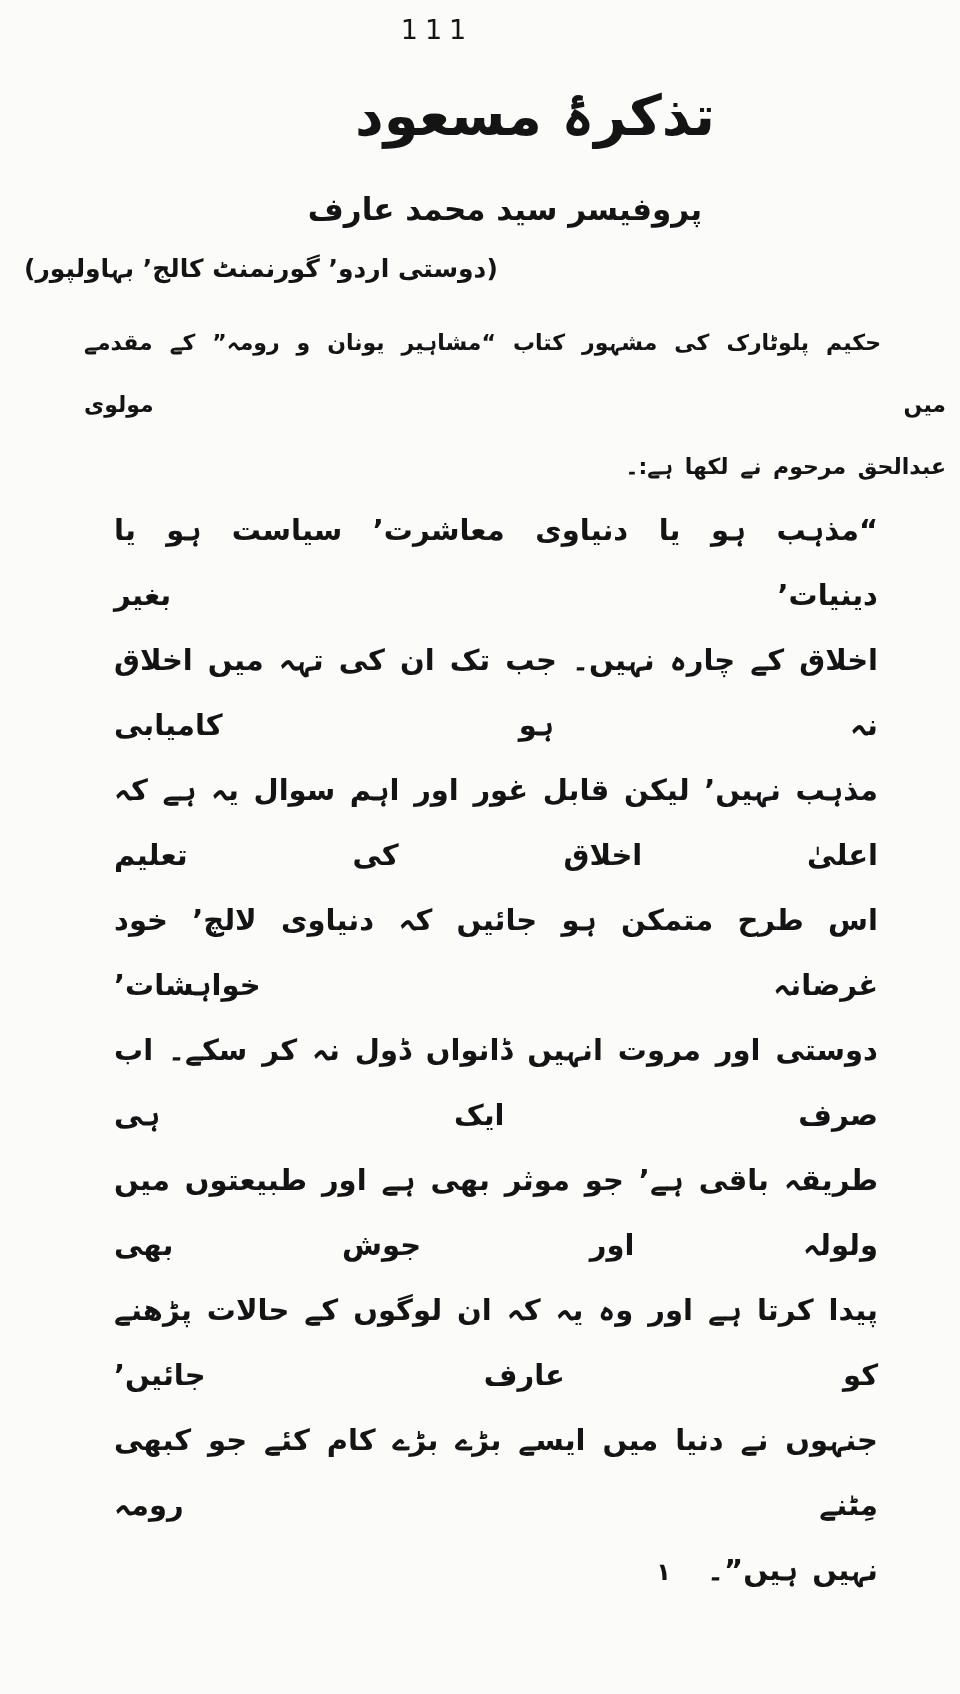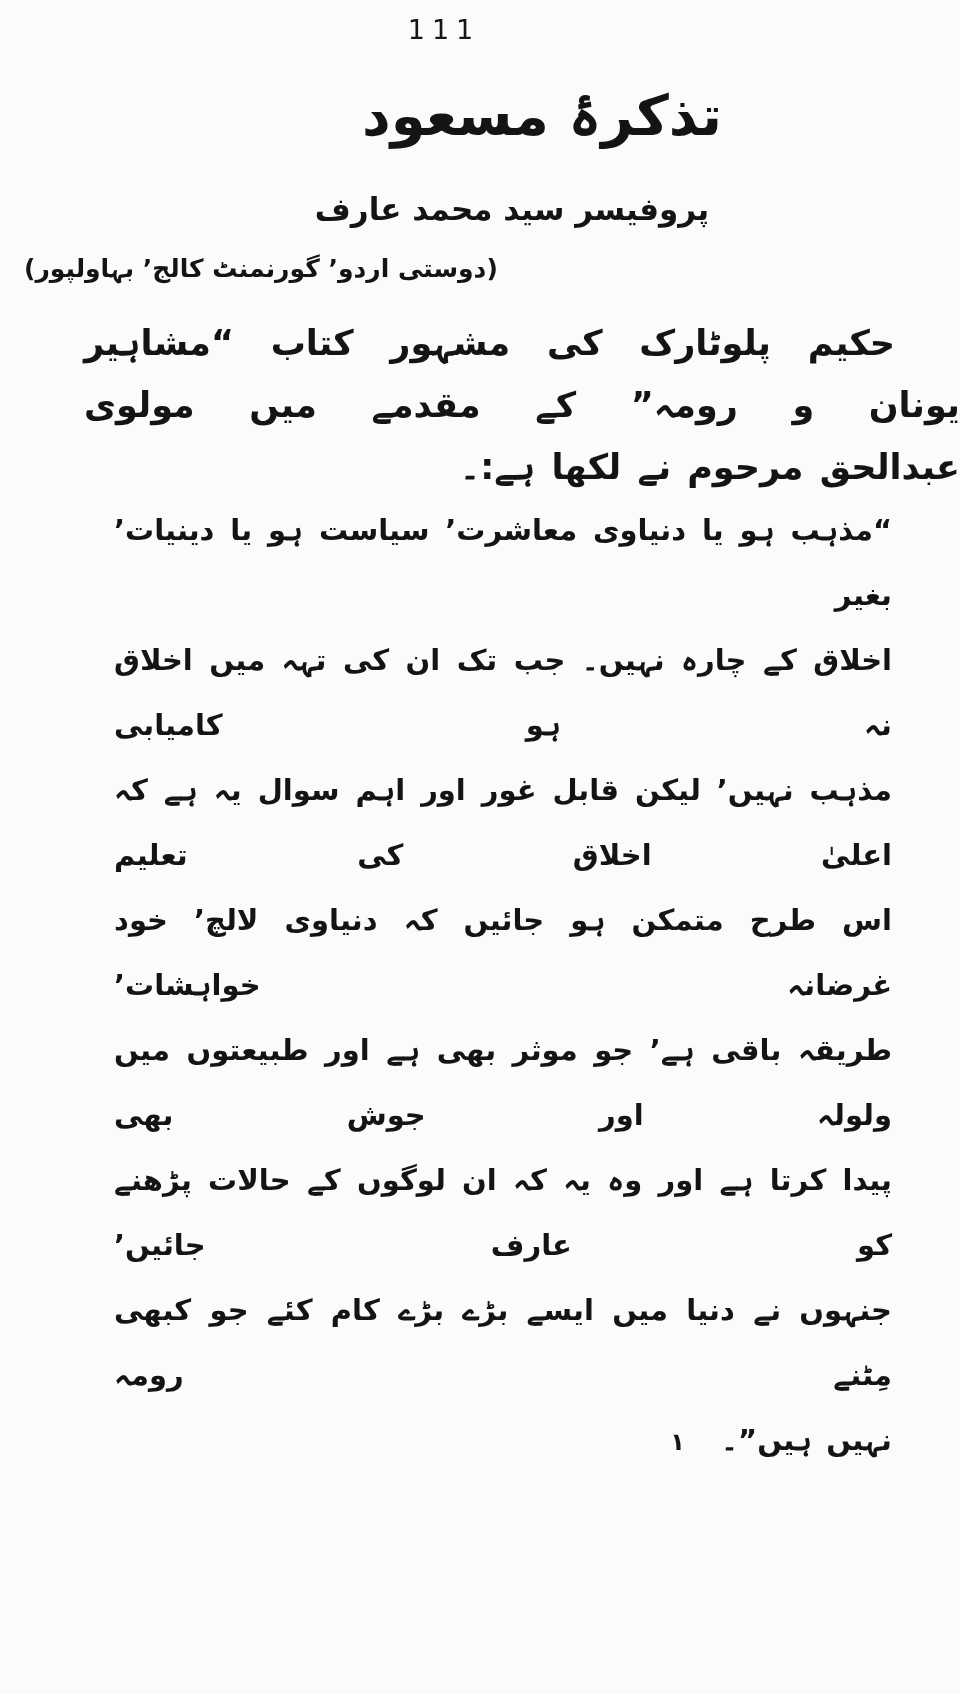--- a/index.html
+++ b/index.html
@@ -9,21 +9,21 @@
     font-family: "DejaVu Sans", sans-serif;
     color: #141414;
   }
   .page {
     position: relative;
     width: 960px;
     height: 1694px;
     background: #fbfbfa;
     direction: rtl;
     overflow: hidden;
-    padding: 6px 0 0 14px;
+    padding: 6px 14px 0 14px;
     box-sizing: border-box;
   }
   .page-number {
     direction: ltr;
     text-align: center;
     transform: translateX(-43px);
     font-size: 27px;
     line-height: 36px;
     letter-spacing: 7px;
     margin-top: 6px;
@@ -53,21 +53,21 @@
     padding-left: 10px;
     font-weight: bold;
   }
   .line {
     text-align: justify;
     text-align-last: justify;
     word-spacing: 4px;
   }
   .intro {
     margin: 22px 0 0 70px;
-    font-size: 35px;
+    font-size: 22px;
     font-weight: bold;
   }
   .intro .line { line-height: 62px; }
   .intro .first { text-indent: 65px; }
   .intro .last {
     text-align: left;
     text-align-last: right;
   }
   .quote {
     margin: 0 68px 0 100px;
@@ -102,20 +102,21 @@
   <div class="intro">
     <div class="line first">حکیم پلوٹارک کی مشہور کتاب “مشاہیر یونان و رومہ” کے مقدمے میں مولوی</div>
     <div class="line last">عبدالحق مرحوم نے لکھا ہے:۔</div>
   </div>
 
   <div class="quote">
     <div class="line">“مذہب ہو یا دنیاوی معاشرت’ سیاست ہو یا دینیات’ بغیر</div>
     <div class="line">اخلاق کے چارہ نہیں۔ جب تک ان کی تہہ میں اخلاق نہ ہو کامیابی</div>
     <div class="line">مذہب نہیں’ لیکن قابل غور اور اہم سوال یہ ہے کہ اعلیٰ اخلاق کی تعلیم</div>
     <div class="line">اس طرح متمکن ہو جائیں کہ دنیاوی لالچ’ خود غرضانہ خواہشات’</div>
+    <div class="line">دوستی اور مروت انہیں ڈانواں ڈول نہ کر سکے۔ اب صرف ایک ہی</div>
     <div class="line">طریقہ باقی ہے’ جو موثر بھی ہے اور طبیعتوں میں ولولہ اور جوش بھی</div>
     <div class="line">پیدا کرتا ہے اور وہ یہ کہ ان لوگوں کے حالات پڑھنے کو عارف جائیں’</div>
     <div class="line">جنہوں نے دنیا میں ایسے بڑے بڑے کام کئے جو کبھی مِٹنے رومہ</div>
     <div class="line q-last">
       <span>نہیں ہیں”۔</span>
       <span class="fn-ref">۱</span>
     </div>
   </div>
 
 </div>

